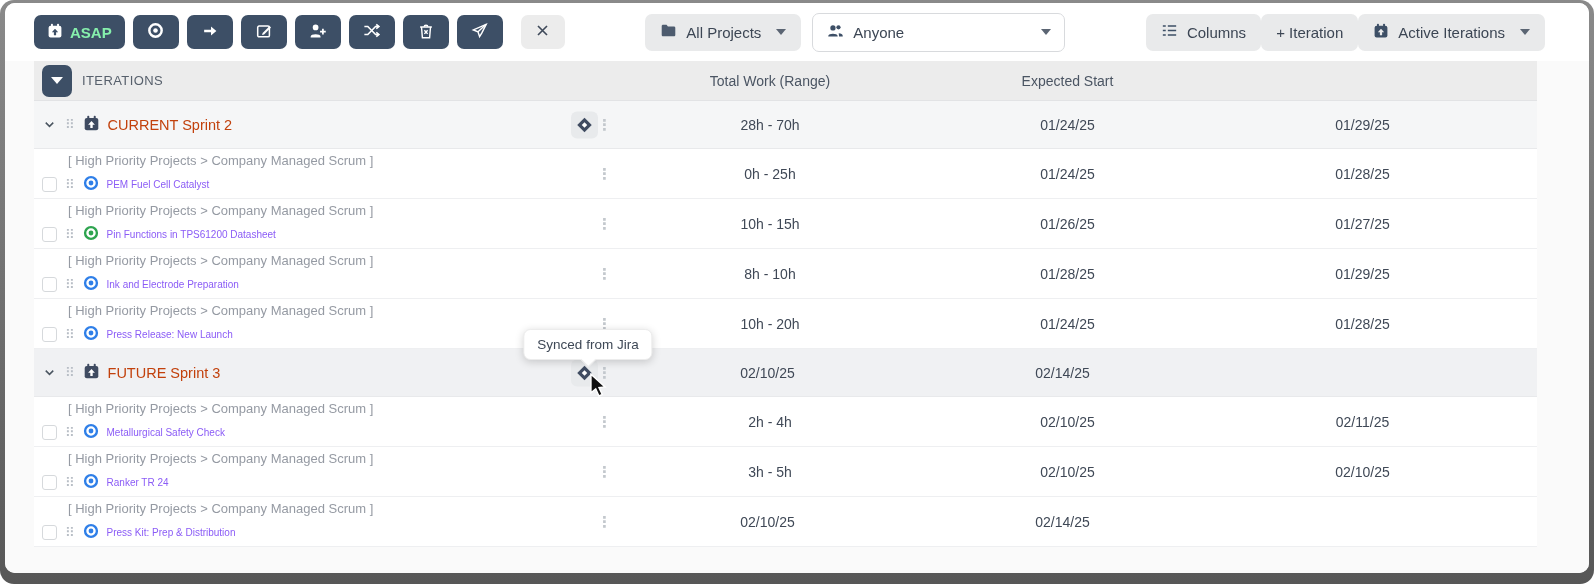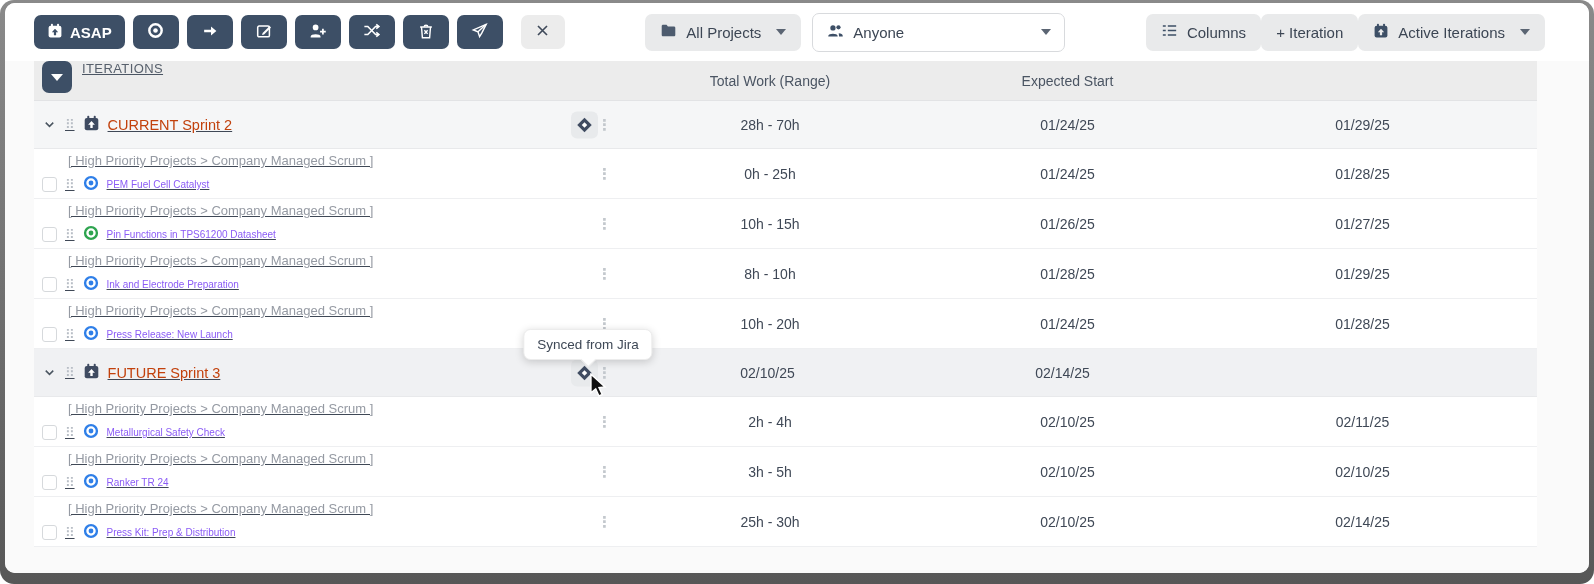--- a/index.html
+++ b/index.html
@@ -11,37 +11,37 @@
             border-radius:10px; overflow:hidden; }
 
   
   .toolbar { height:58px; display:flex; align-items:center; background:#fff; padding:0 44px 0 29px; }
   .tb-group { display:flex; align-items:center; }
   .tb-left { gap:8px; }
   .tb-mid { gap:11px; margin-left:auto; }
   .tb-right { margin-left:auto; }
 
   .btn-dark { display:flex; align-items:center; justify-content:center; gap:7px; height:34px; min-width:46px;
-              background:#3d4f66; border-radius:7px; color:#ffffff; font-weight:bold; font-size:15px; cursor:pointer; }
+              background:#3d4f66; border-radius:7px; color:#86efac; font-weight:bold; font-size:15px; cursor:pointer; }
   .btn-dark.asap { padding:0 13px; }
   .btn-x { display:flex; align-items:center; justify-content:center; height:34px; width:44px; margin-left:10px;
            background:#ececec; border-radius:7px; cursor:pointer; }
 
   .btn-gray { display:flex; align-items:center; gap:9px; height:37px; padding:0 15px; background:#e9eaeb;
               border-radius:7px; color:#3c4654; font-size:15px; cursor:pointer; white-space:nowrap; }
   .chev-sm { width:0; height:0; border-left:5px solid transparent; border-right:5px solid transparent;
              border-top:6px solid #5b6573; margin-left:6px; }
   .select-anyone { display:flex; align-items:center; gap:8px; height:39px; width:253px; padding:0 13px;
                    background:#fff; border:1px solid #d8dadd; border-radius:7px; color:#3c4654; font-size:15px; cursor:pointer; }
   .select-anyone .chev-sm { margin-left:auto; }
 
   
   .main { position:relative; height:512px; background:#fafafa; padding-left:29px; }
   .table { width:1503px; }
-  .cell-name   { width:586px; position:relative; display:flex; height:100%;text-decoration:underline; }
+  .cell-name   { width:586px; position:relative; display:flex; align-items:center; height:100%; }
   .cell-work   { width:300px; text-align:center; }
   .cell-start  { width:295px; text-align:center; }
   .cell-finish { width:295px; text-align:center; }
   .cell-fill   { flex:1; }
 
   .thead { display:flex; align-items:center; height:40px; background:#ececec; border-bottom:1px solid #e2e3e5;
            color:#4b5563; font-size:14px; }
   .thead .cell-name { padding-left:8px; gap:10px; }
   .collapse-btn { width:30px; height:32px; background:#3d4f66; border-radius:7px; display:flex; align-items:center;
                   justify-content:center; cursor:pointer; }
@@ -411,21 +411,20 @@
                 <span class="drag">⠿</span>
                 <span><svg width="16" height="16" viewBox="0 0 20 20">
                       <circle cx="10" cy="10" r="7.4" fill="none" stroke="#2f7fe8" stroke-width="3"></circle>
                       <circle cx="10" cy="10" r="3" fill="#2f7fe8"></circle>
                     </svg></span>
                 <a class="task-link">Press Kit: Prep &amp; Distribution</a>
               </div>
             </div>
             <span class="ellipsis">⋮</span>
           </div>
-          <div class="cell-work">25h - 30h</div>
           <div class="cell-start">02/10/25</div>
           <div class="cell-finish">02/14/25</div>
           <div class="cell-fill"></div>
         </div>
 
       </div>
     </div>
 
     <div class="tooltip">Synced from Jira</div>
     <div class="cursor">

